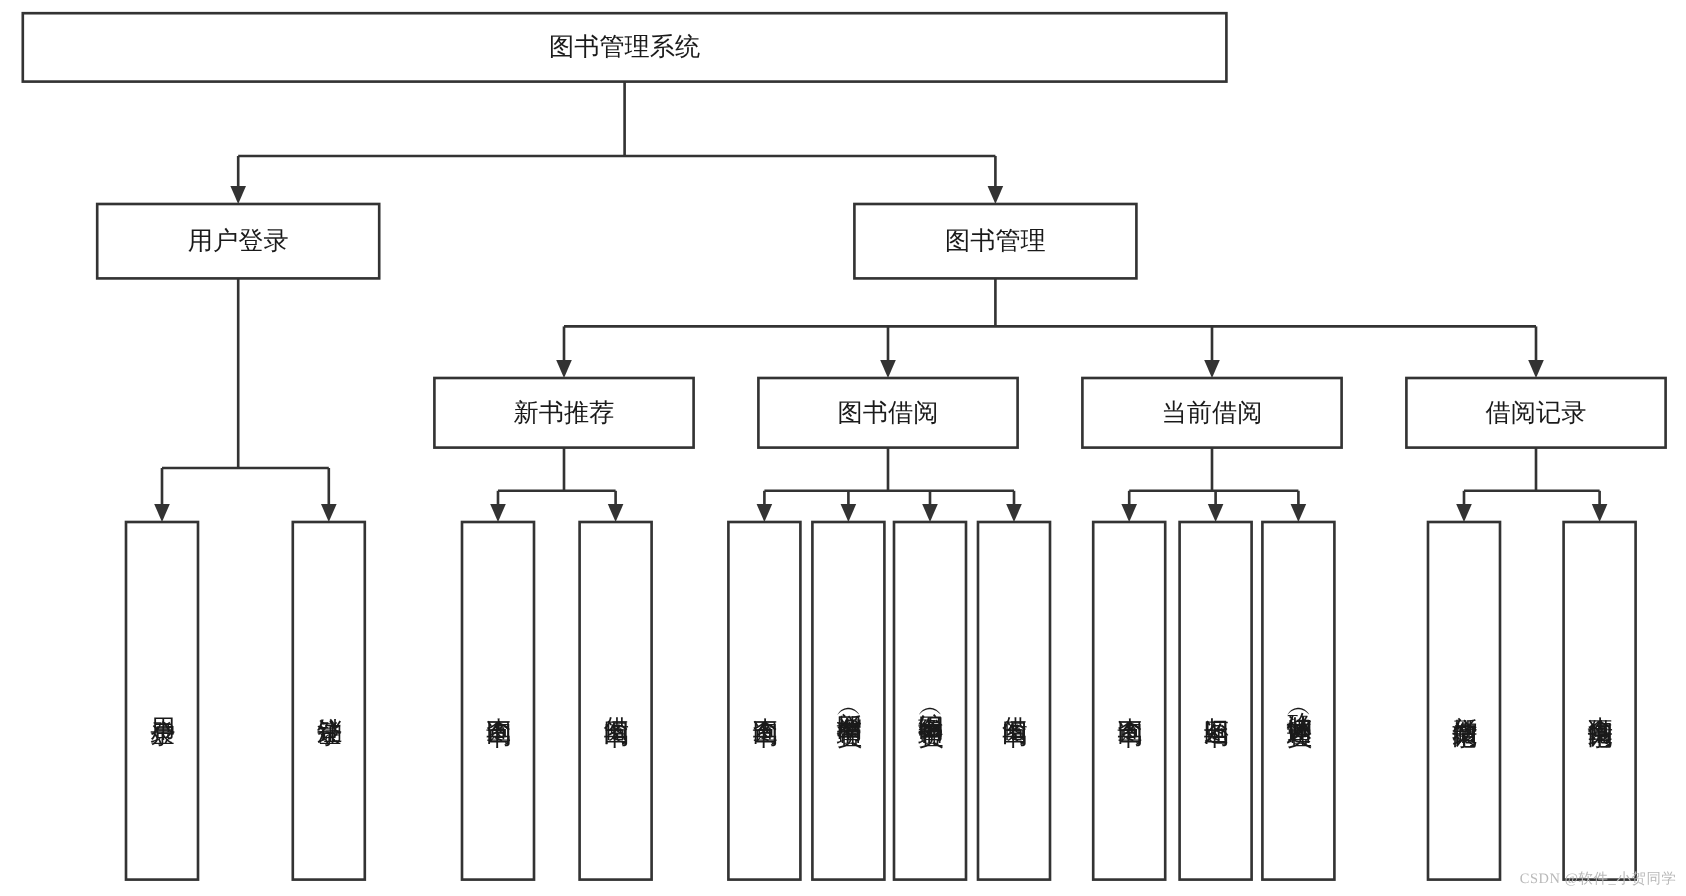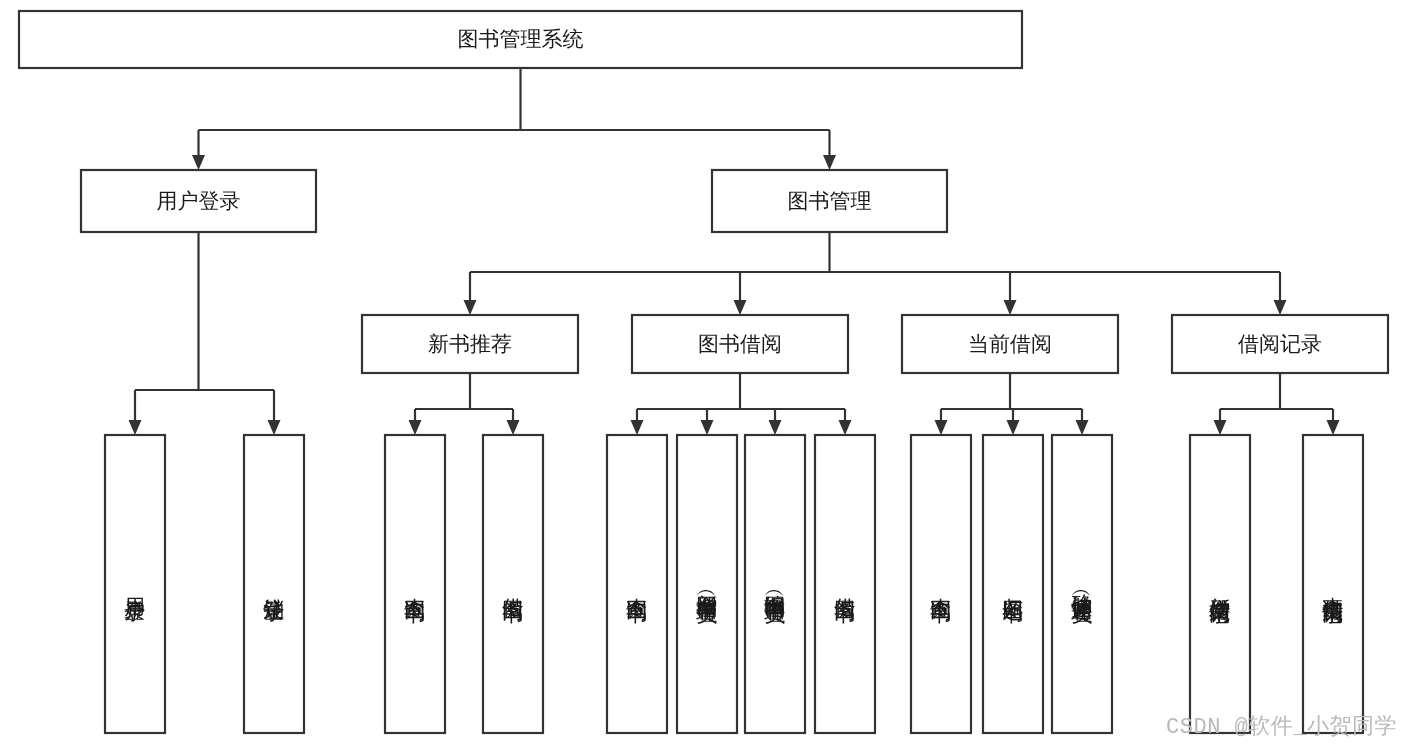--- a/index.html
+++ b/index.html
@@ -65,22 +65,22 @@
     font-size: 21px;
     line-height: 1.02;
     color: #1a1a1a;
     letter-spacing: 1.5px;
     white-space: nowrap;
   }
   #watermark {
     position: absolute;
     right: 8px;
     bottom: 6px;
-    font-family: Liberation Mono, monospace;
-    font-size: 22px;
+    font-family: Liberation Serif, serif;
+    font-size: 12px;
     color: #b9b9b9;
     letter-spacing: 0.5px;
     user-select: none;
     pointer-events: none;
   }
 </style>
 </head>
 <body>
 
 <div id="diagram-root">

